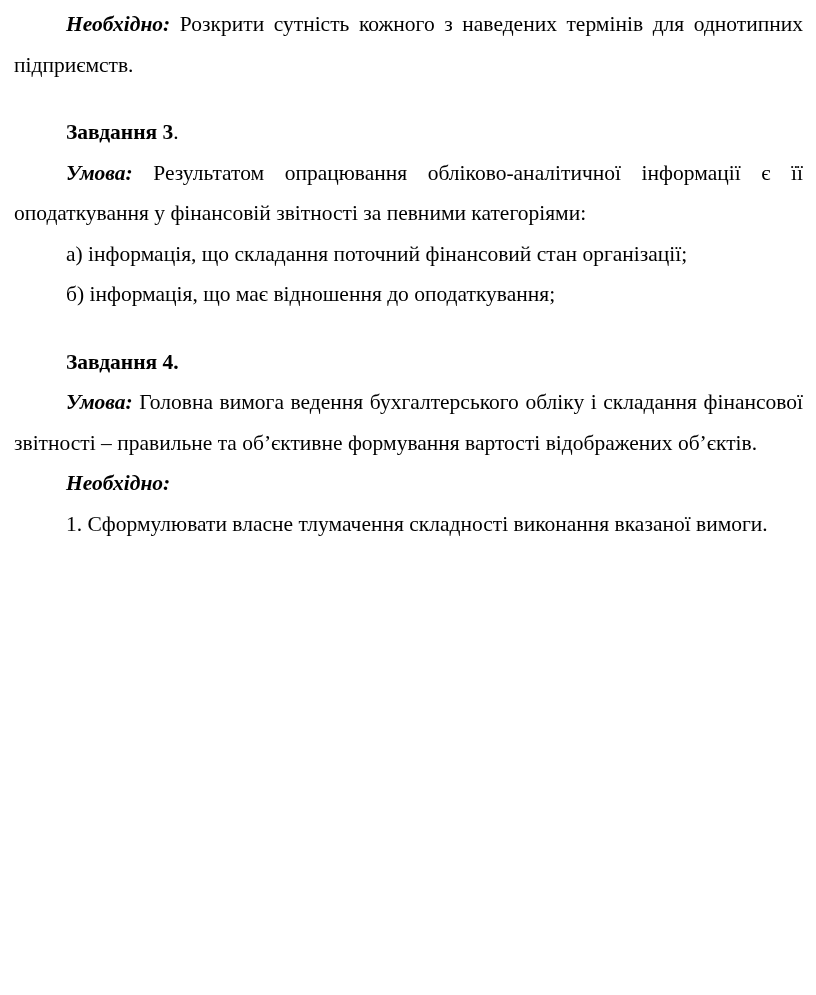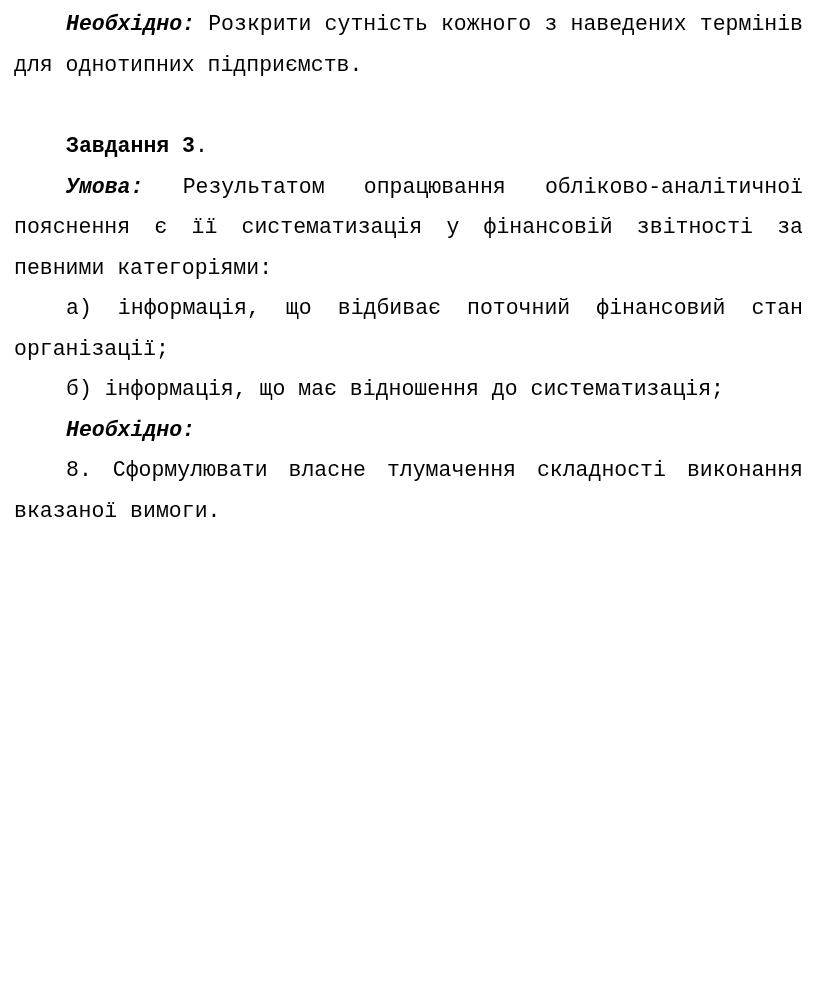--- a/index.html
+++ b/index.html
@@ -6,66 +6,72 @@
     margin: 0;
     padding: 0;
     background: #ffffff;
   }
   .page {
     box-sizing: border-box;
     width: 816px;
     height: 995px;
     background: #ffffff;
     color: #000000;
-    font-family: Liberation Mono, monospace;
+    font-family: Liberation Serif, serif;
     font-size: 21.5px;
     line-height: 40.5px;
     padding: 4px 13px 8px 14px;
     overflow: hidden;
   }
   p {
     margin: 0;
     text-align: justify;
   }
   .indent {
     text-indent: 52px;
   }
   .lead {
     font-weight: bold;
     font-style: italic;
   }
   .task-title {
     font-weight: bold;
   }
   .gap-above {
-    margin-top: 41px;
+    margin-top: 27px;
   }
 </style>
 </head>
 <body>
 
 <div class="page">
 
   <p class="indent">
     <span class="lead">Необхідно:</span><span> Розкрити сутність кожного з наведених термінів для однотипних підприємств.</span>
   </p>
 
   <p class="indent gap-above">
     <span class="task-title">Завдання 3</span><span>.</span>
   </p>
 
   <p class="indent">
-    <span class="lead">Умова:</span><span> Результатом опрацювання обліково-аналітичної пояснення є її систематизація у фінансовій звітності за певними категоріями:</span>
+    <span class="lead">Умова:</span><span> Результатом опрацювання обліково-аналітичної інформації є її оподаткування у фінансовій звітності за певними категоріями:</span>
   </p>
 
-  <p class="indent">а) інформація, що відбиває поточний фінансовий стан організації;</p>
-  <p class="indent">б) інформація, що має відношення до систематизація;</p>
+  <p class="indent">а) інформація, що складання поточний фінансовий стан організації;</p>
+  <p class="indent">б) інформація, що має відношення до оподаткування;</p>
 
 
+  <p class="indent gap-above">
+    <span class="task-title">Завдання 4.</span>
+  </p>
 
+  <p class="indent">
+    <span class="lead">Умова:</span><span> Головна вимога ведення бухгалтерського обліку і складання фінансової звітності – правильне та об’єктивне формування вартості відображених об’єктів.</span>
+  </p>
 
   <p class="indent">
     <span class="lead">Необхідно:</span>
   </p>
 
-  <p class="indent">8. Сформулювати власне тлумачення складності виконання вказаної вимоги.</p>
+  <p class="indent">1. Сформулювати власне тлумачення складності виконання вказаної вимоги.</p>
 
 </div>
 
 </body></html>

